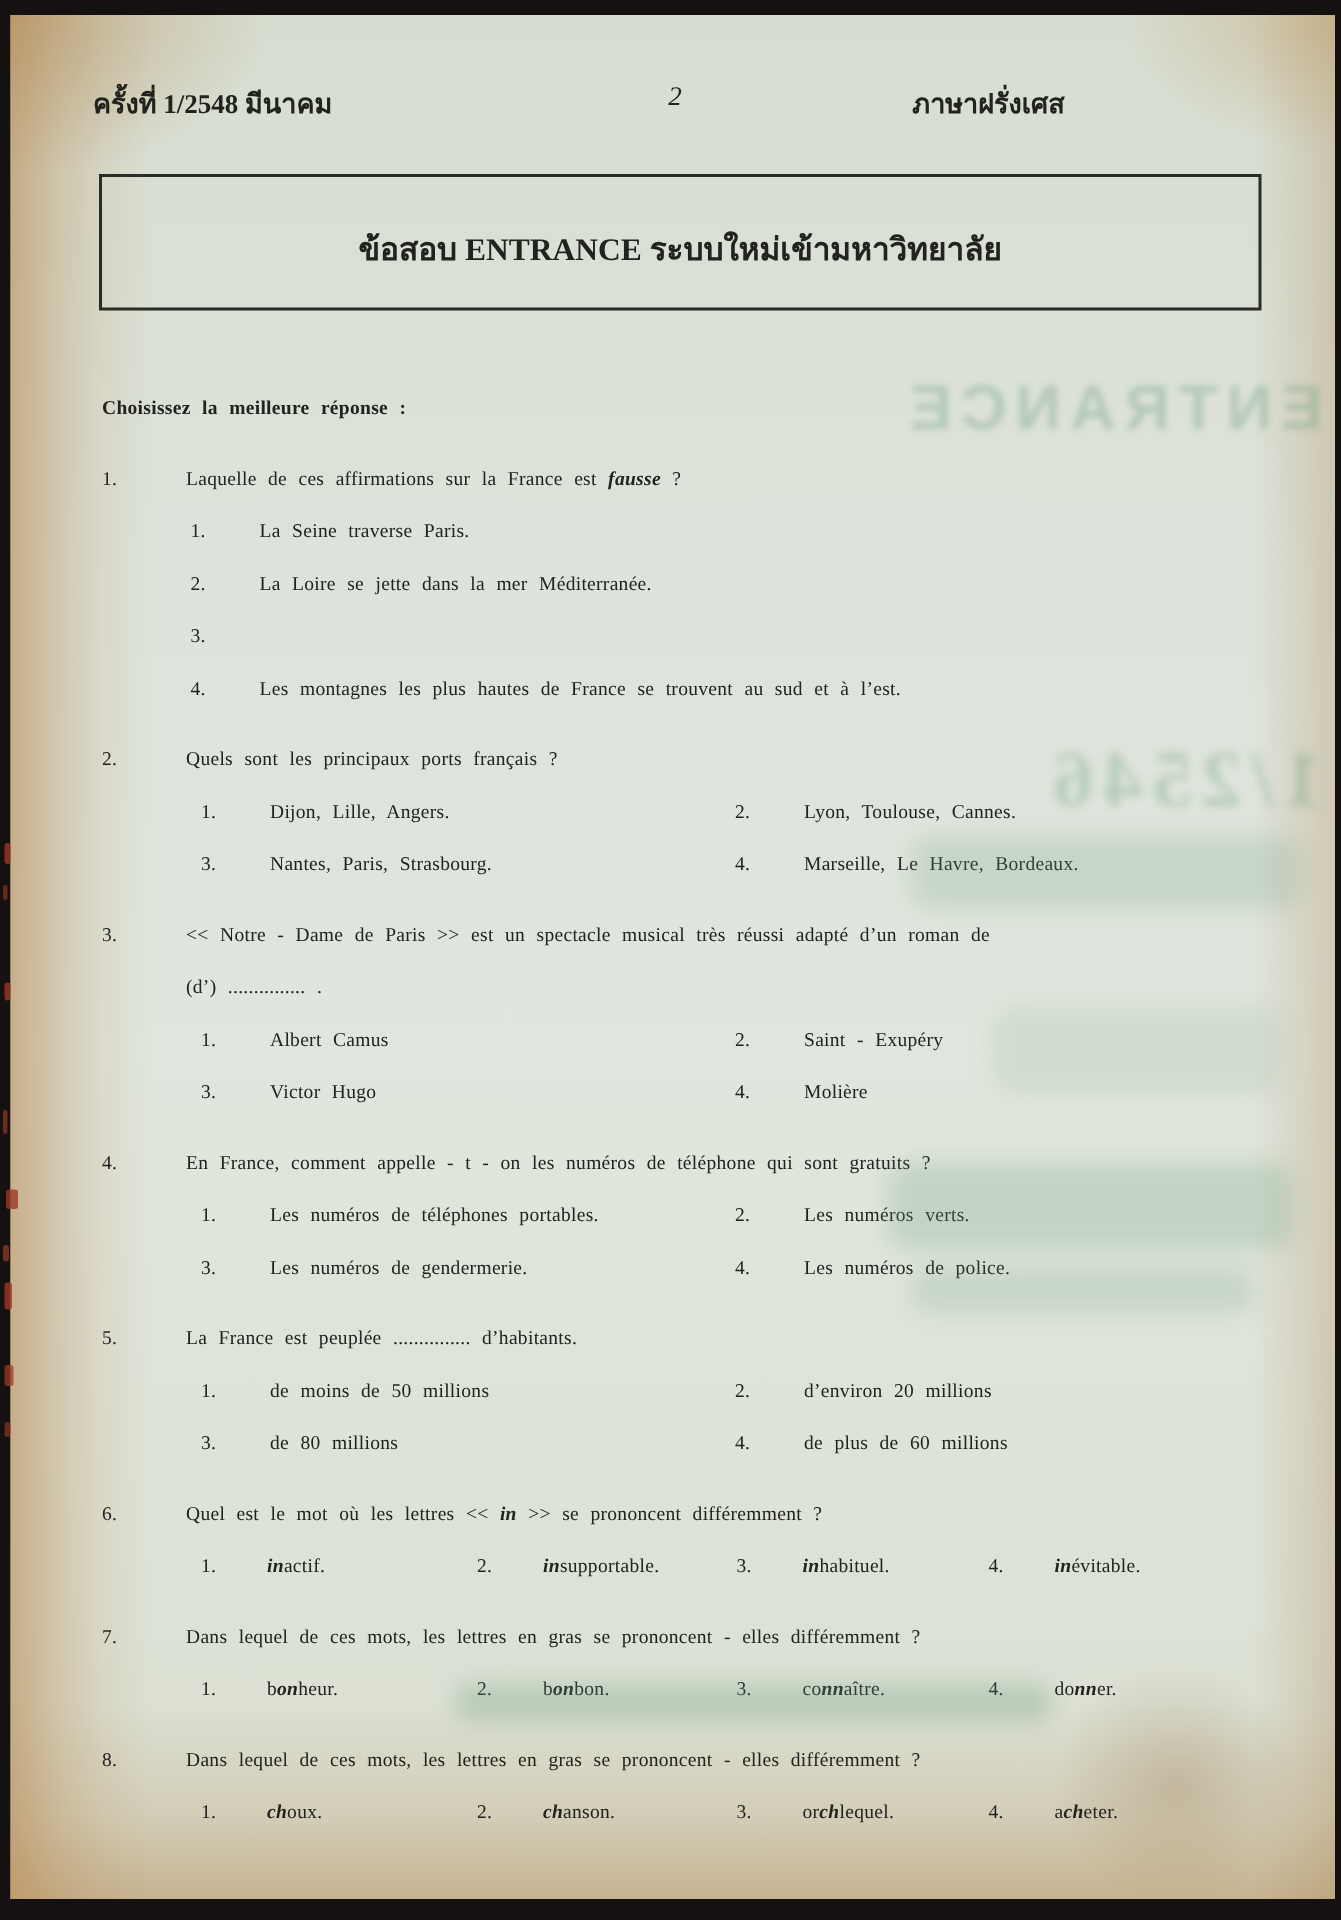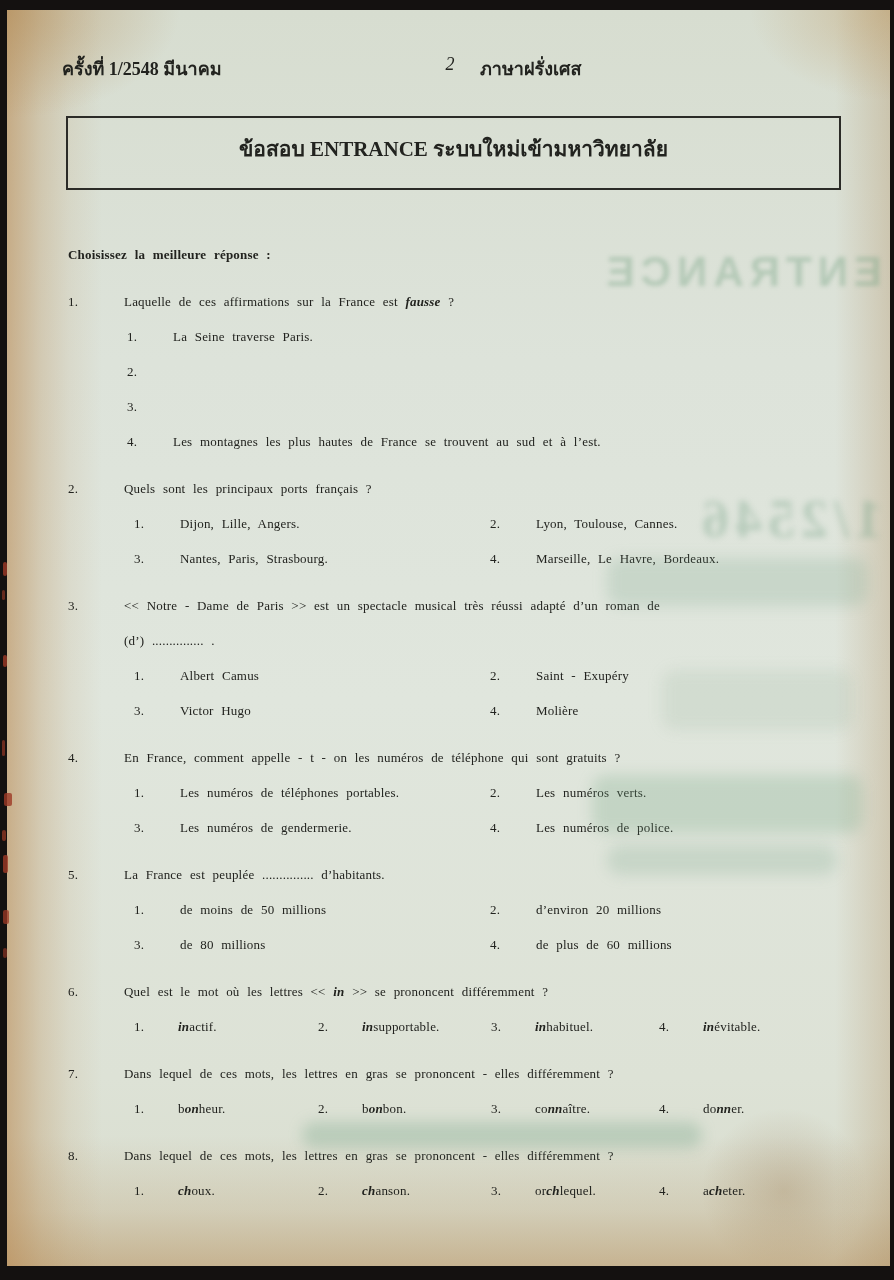--- a/index.html
+++ b/index.html
@@ -36,25 +36,25 @@
   .blob5 { left:655px; top:660px; width:190px; height:60px; background:rgba(125,160,135,.14); }
 
   
   .rmark { position:absolute; background:#9d3a26; opacity:.8; border-radius:2px; pointer-events:none; }
 
   
   .header { display:flex; align-items:flex-start; padding:44px 52px 0 55px;
             font-size:18px; font-weight:bold; }
   .header .h-left  { flex:1; text-align:left; }
   .header .h-page  { width:60px; text-align:center; font-weight:normal; font-size:18px; font-style:italic; }
-  .header .h-right { flex:1; text-align:left; }
+  .header .h-right { flex:1; text-align:center; }
 
   
   .titlebox { margin:33px 49px 0 59px; border:2px solid #2b2b27; text-align:center;
-              padding:14px 10px 23px; }
+              padding:31px 10px 23px; }
   .titlebox .t1 { font-size:21px; font-weight:bold; }
   .titlebox .t2 { font-size:21px; font-weight:bold; margin-top:13px; }
 
   
   .content { margin:53px 50px 0 61px; font-size:13px; line-height:23px;
              word-spacing:.32em; letter-spacing:.2px; }
   .instruction { font-weight:bold; }
   b { font-weight:bold;font-style:italic; }
 
   .q { display:flex; margin-top:24px; }
@@ -105,20 +105,21 @@
       <span class="n">1.</span>
       <span class="t"><span>Laquelle  de  ces  affirmations  sur  la  France  est  </span><b>fausse</b><span> ?</span></span>
     </div>
     <div class="opt-col">
       <div class="opt">
           <span class="on">1.</span>
           <span class="ot"><span>La  Seine  traverse  Paris.</span><b></b><span></span></span>
         </div>
       <div class="opt">
           <span class="on">2.</span>
+          <span class="ot"><span>La  Loire  se  jette  dans  la  mer  Méditerranée.</span><b></b><span></span></span>
         </div>
       <div class="opt">
           <span class="on">3.</span>
         </div>
       <div class="opt">
           <span class="on">4.</span>
           <span class="ot"><span>Les  montagnes  les  plus  hautes  de  France  se  trouvent  au  sud  et  à  l’est.</span><b></b><span></span></span>
         </div>
     </div>
 

